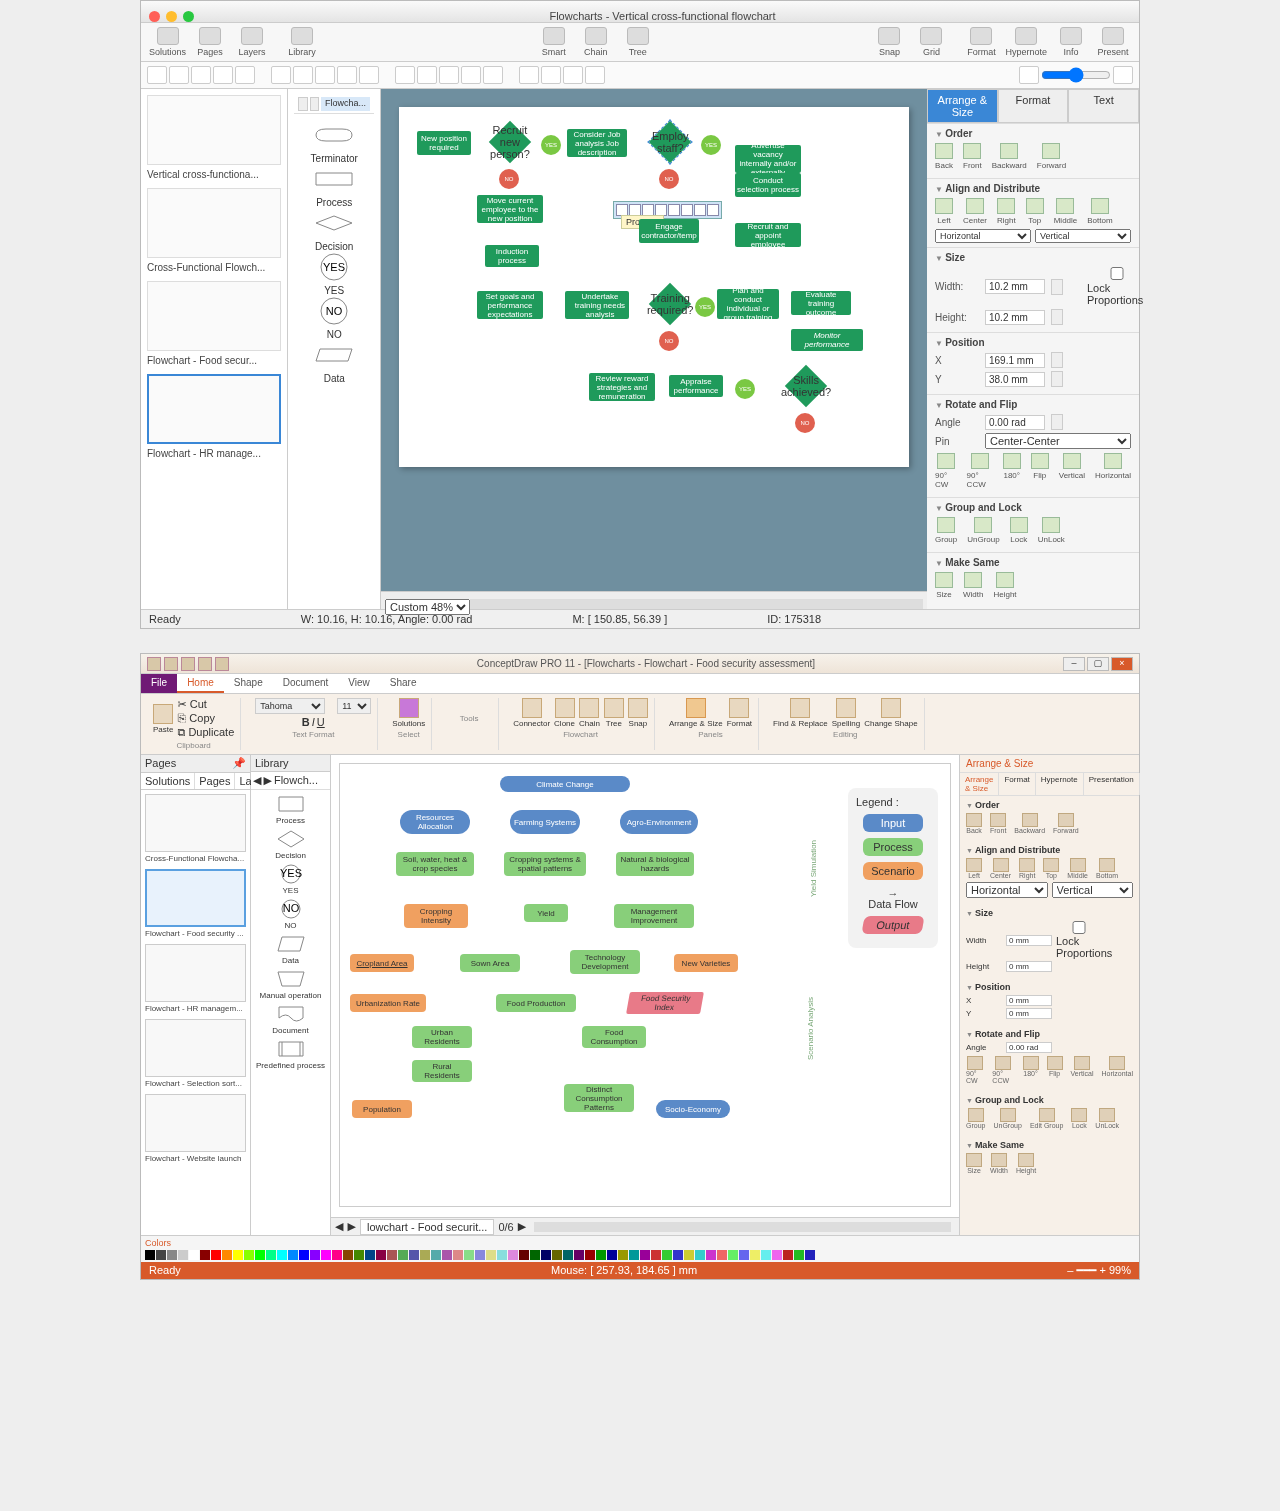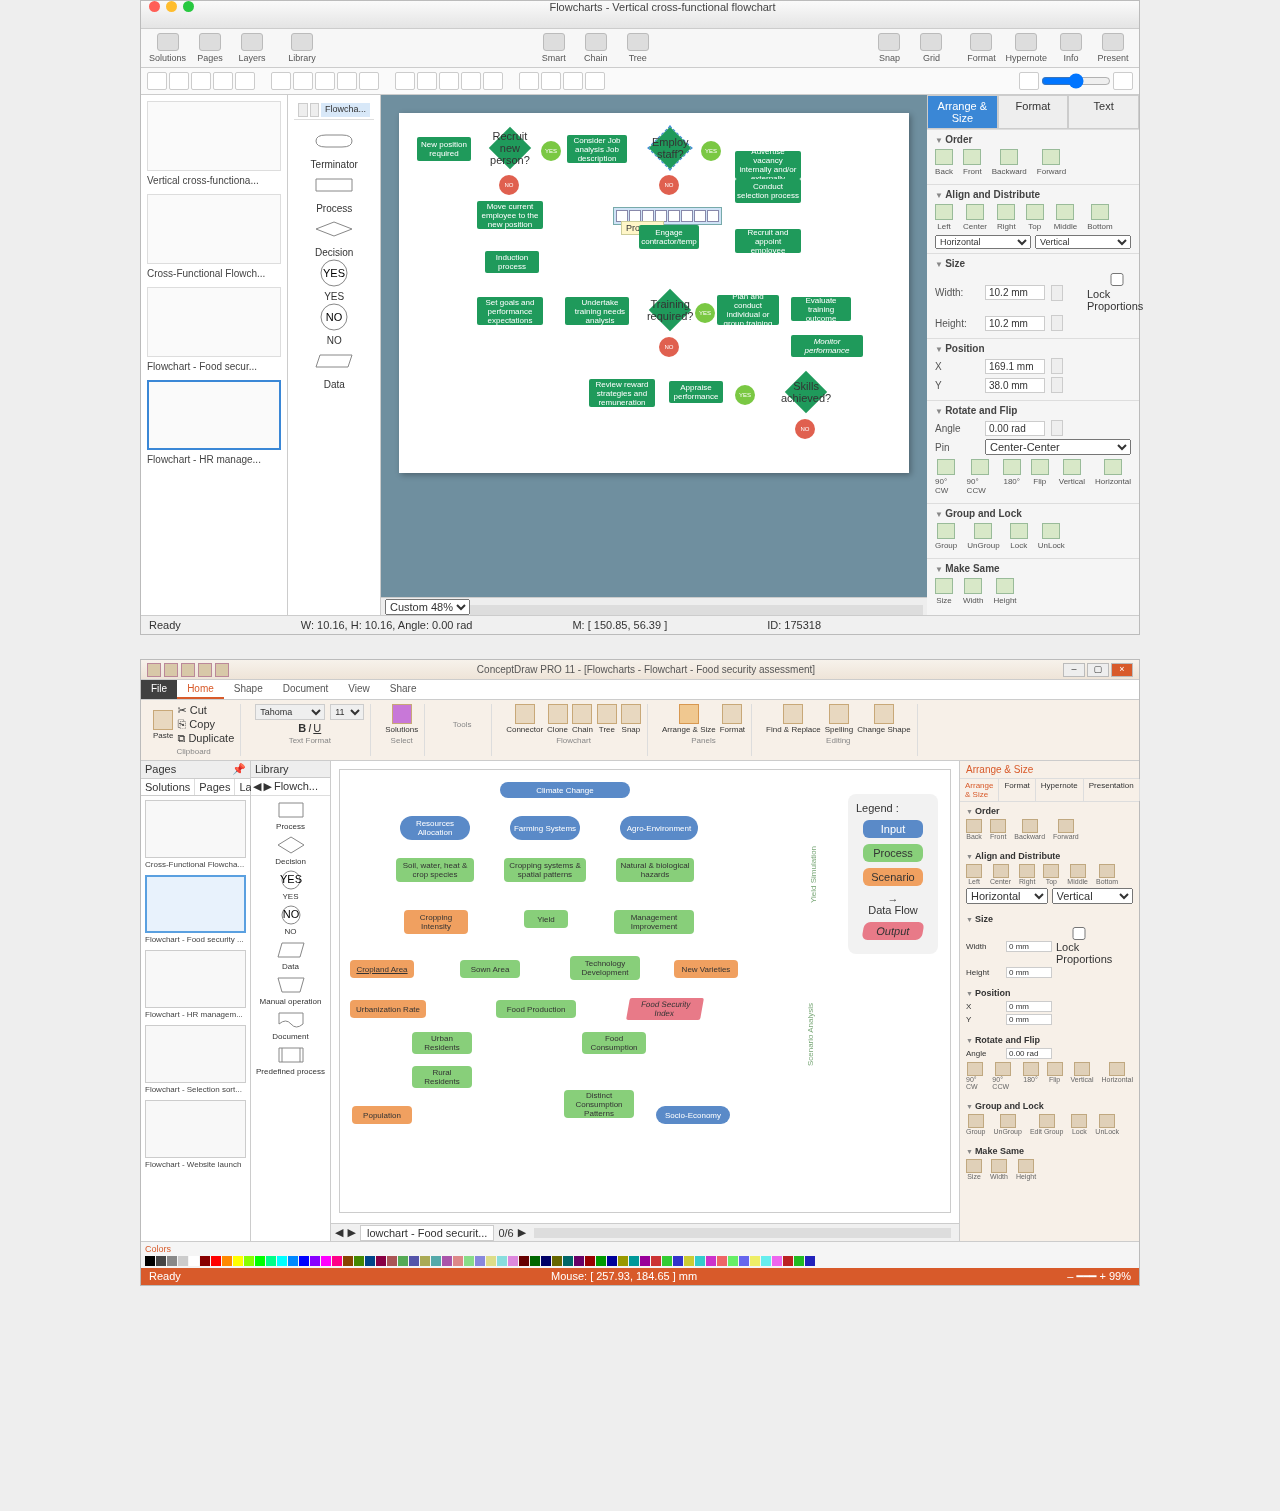--- a/index.html
+++ b/index.html
@@ -2,21 +2,21 @@
 <html><head>
 <meta charset="utf-8">
 <style>
 *{box-sizing:border-box;margin:0;padding:0;font-family:-apple-system,Helvetica,Arial,sans-serif;font-size:11px;color:#333}
 body{background:#eee}
 .app{background:#f5f5f5;border:1px solid #bbb}
 .app1{width:1000px;margin:0 auto}
 .app2{width:1000px;margin:24px auto 0}
 
 
-.titlebar{height:28px;display:flex;align-items:flex-start;padding:0 8px;background:linear-gradient(#fafafa,#e4e4e4);border-bottom:1px solid #ccc}
+.titlebar{height:22px;display:flex;align-items:flex-end;padding:0 8px;background:linear-gradient(#fafafa,#e4e4e4);border-bottom:1px solid #ccc}
 .traffic{display:flex;gap:6px}
 .dot{width:11px;height:11px;border-radius:50%}
 .red{background:#ff5f57}.yellow{background:#ffbd2e}.green{background:#28c840}
 .titlebar .t{flex:1;text-align:center;color:#444}
 .toolbar{display:flex;align-items:center;padding:4px 8px;gap:14px;background:#f7f7f7;border-bottom:1px solid #ccc}
 .tbgroup{display:flex;gap:6px}
 .tbbtn{display:flex;flex-direction:column;align-items:center;gap:2px;min-width:36px}
 .tbbtn .ic{width:22px;height:18px;background:#ddd;border:1px solid #bbb;border-radius:3px}
 .tbbtn .lbl{font-size:9px;color:#555}
 .sp{flex:1}
@@ -61,41 +61,41 @@
 .iconrow2 .it .ic{width:18px;height:16px;background:#d8e8c8;border:1px solid #9b9}
 .iconrow2 .it .il{font-size:8px;color:#555}
 .selrow{display:flex;gap:4px;margin-top:4px}
 .selrow select{font-size:9px;flex:1}
 .frow{display:flex;align-items:center;gap:6px;margin:3px 0}
 .frow label{width:44px;font-size:10px;color:#555}
 .frow input{width:60px;font-size:10px;border:1px solid #ccc;padding:1px 3px}
 .frow .spin{width:12px;height:16px;border:1px solid #ccc;background:#eee}
 .chk{font-size:10px;color:#555}
 .status1{display:flex;gap:20px;padding:3px 8px;background:#f0f0f0;border-top:1px solid #ccc;font-size:10px;color:#555}
-.zoom1{position:absolute;bottom:0;left:0;right:0;height:18px;background:#eee;border-top:1px solid #ccc;display:flex;align-items:flex-end;padding:0 4px;gap:0;font-size:9px}
+.zoom1{position:absolute;bottom:0;left:0;right:0;height:18px;background:#eee;border-top:1px solid #ccc;display:flex;align-items:flex-start;padding:7px 4px;gap:0;font-size:9px}
 
 
 .app2 .title2{background:linear-gradient(#f7f2eb,#eee4d8);height:20px;display:flex;align-items:center;padding:0 6px;border-bottom:1px solid #ccc}
 .qat{display:flex;gap:3px}
 .qat .q{width:14px;height:14px;background:#d8c8a8;border:1px solid #b89}
 .title2 .tt{flex:1;text-align:center;font-size:10px;color:#555}
 .title2 .winbtn{display:flex;gap:2px}
 .title2 .winbtn div{width:22px;height:14px;border:1px solid #bbb;background:#eee;text-align:center;font-size:9px}
 .tabs2{display:flex;background:#fff;border-bottom:1px solid #ccc}
 .tab2{padding:3px 10px;font-size:10px;color:#555}
-.tab2.file{background:#404040;color:#fff}
+.tab2.file{background:#701a75;color:#fff}
 .tab2.on{border-bottom:2px solid #d85a2a;color:#d85a2a}
 .ribbon{display:flex;background:#f7f0e8;border-bottom:1px solid #ccc;padding:4px 6px;gap:8px}
 .rgrp{border-right:1px solid #ddd;padding:0 6px;display:flex;flex-direction:column;align-items:center}
 .rgrp .rtop{display:flex;gap:4px;align-items:center}
 .rgrp .rbot{font-size:8px;color:#888;margin-top:2px}
 .rbtn{display:flex;flex-direction:column;align-items:center;gap:1px}
 .rbtn .ric{width:20px;height:20px;background:#e8d8c0;border:1px solid #c8a878}
 .rbtn .rlbl{font-size:8px}
-.font-sel{display:flex;gap:5px}
+.font-sel{display:flex;gap:12px}
 .font-sel select,.font-sel input{font-size:9px;border:1px solid #ccc;height:16px}
 .main2{display:flex;height:480px}
 .pagespnl{width:110px;border-right:1px solid #ccc;background:#fff;display:flex;flex-direction:column}
 .pagespnl .hdr{background:#eee;padding:2px 4px;font-size:10px;border-bottom:1px solid #ccc;display:flex;justify-content:space-between}
 .pagespnl .subtabs{display:flex;font-size:8px;border-bottom:1px solid #ccc}
 .pagespnl .subtabs div{padding:2px 4px;border-right:1px solid #ddd}
 .pagespnl .subtabs .on{background:#fff}
 .pagespnl .body{padding:4px;overflow:auto;flex:1}
 .pagespnl .th{border:1px solid #ccc;height:58px;margin-bottom:2px;background:#f8f8f8}
 .pagespnl .th.sel{border:2px solid #5aa0e0;background:#e8f2fc}

